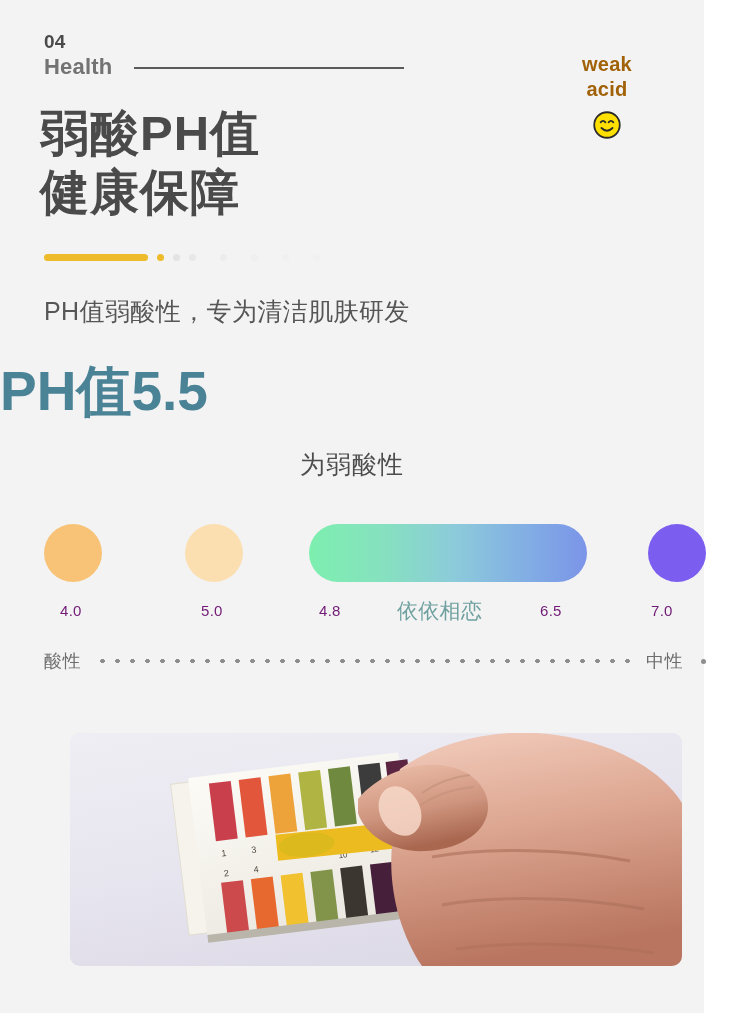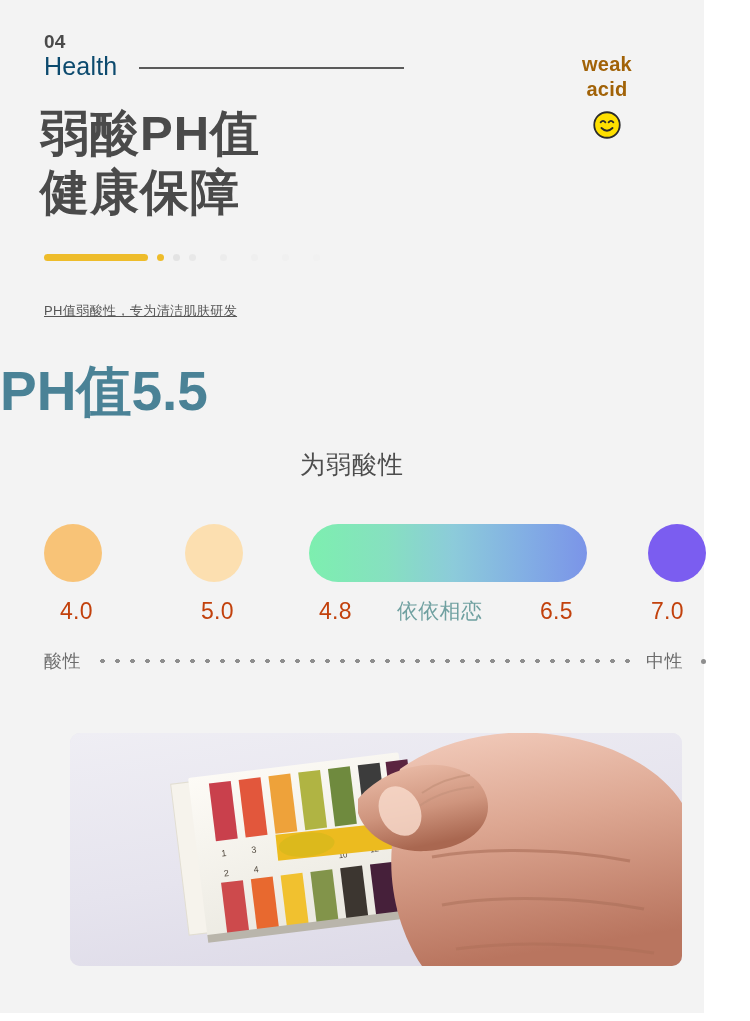--- a/index.html
+++ b/index.html
@@ -35,23 +35,23 @@
     color: #4a4a4a;
     line-height: 22px;
     letter-spacing: .2px;
   }
   .eyebrow-row {
     display: flex;
     align-items: center;
     margin-top: 1px;
   }
   .eyebrow-word {
-    font-size: 25px;
-    font-weight: normal;
-    color: #0c4a6e;
+    font-size: 22px;
+    font-weight: bold;
+    color: #737373;
     line-height: 25px;
     letter-spacing: .2px;
     white-space: nowrap;
   }
   .eyebrow-rule {
     flex: 1 1 auto;
     height: 2px;
     background: #5a5a5a;
     margin-left: 22px;
     margin-top: 2px;
@@ -118,25 +118,24 @@
   .accent-dot.faint-3 { background: #ececec; margin-left: 24px; }
   .accent-dot.faint-4 { background: #efefef; margin-left: 24px; }
   .accent-dot.faint-5 { background: #f0f0f0; margin-left: 24px; }
   .accent-dot.faint-6 { background: #f1f1f1; margin-left: 24px; }
 
   
   .lead {
     position: absolute;
     left: 44px;
     top: 298px;
-    font-size: 13px;
+    font-size: 25px;
     color: #565656;
     letter-spacing: .4px;
     line-height: 26px;
-    text-decoration: underline;
   }
 
   
   .ph-headline {
     position: absolute;
     left: 0;
     right: 0;
     top: 358px;
     font-size: 55px;
     font-weight: bold;
@@ -182,22 +181,22 @@
   .scale-labels {
     position: absolute;
     left: 44px;
     top: 598px;
     width: 662px;
     height: 26px;
   }
   .scale-label {
     position: absolute;
     top: 0;
-    font-size: 23px;
-    color: #c2410c;
+    font-size: 15px;
+    color: #701a75;
     letter-spacing: .3px;
     line-height: 26px;
     white-space: nowrap;
   }
   .scale-label.brand {
     color: #6fa0a0;
     font-size: 21px;
   }
 
   

